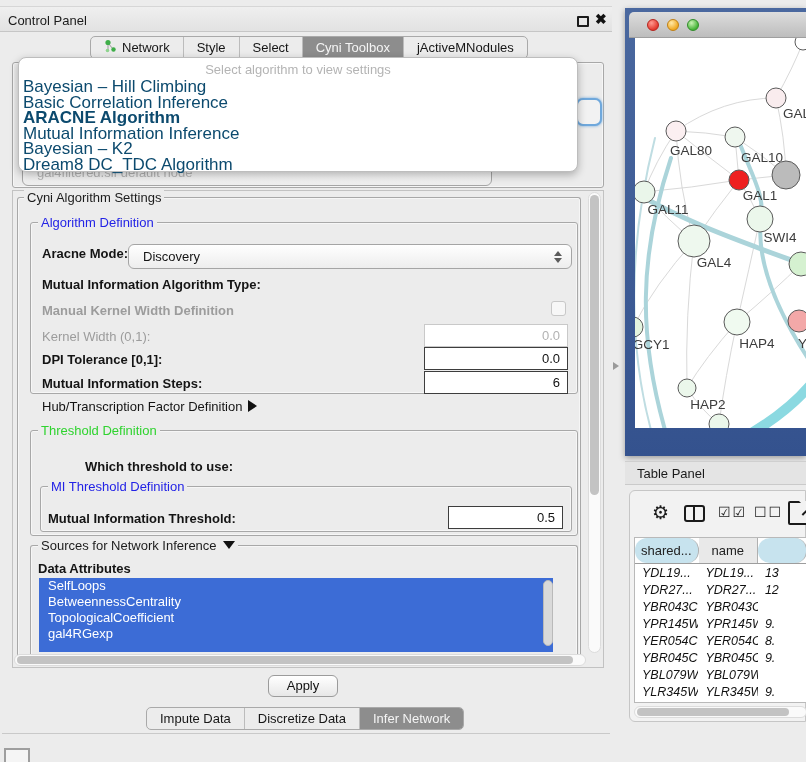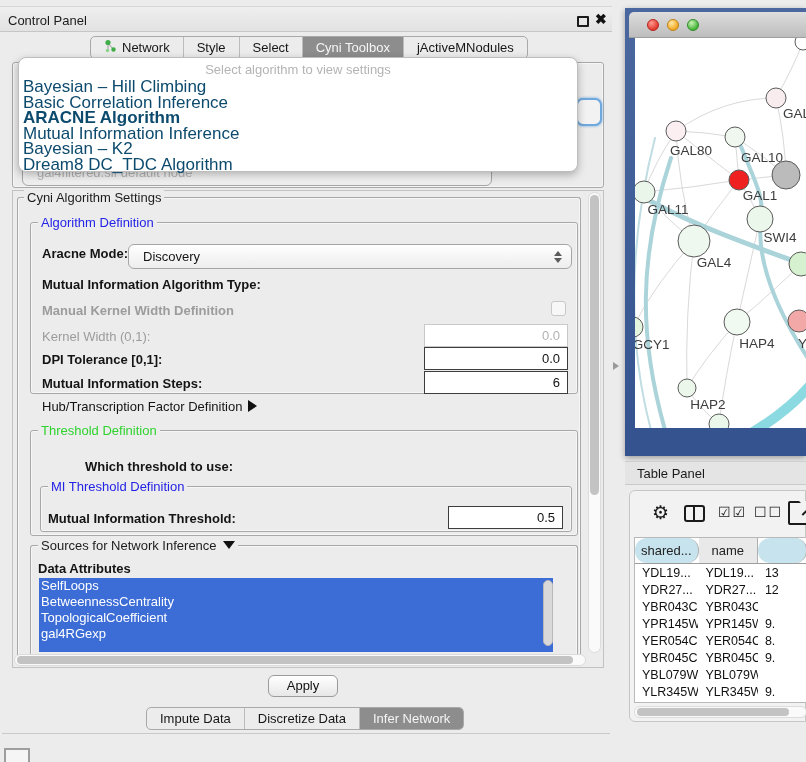--- a/index.html
+++ b/index.html
@@ -48,21 +48,21 @@
   .field { position:absolute; height:23px; background:#ffffff; font-size:13px; color:#111;
     text-align:right; padding:3px 7px 0 0; border:1px solid #3d3d3d; }
   .field.dis { border:1px solid #c9c9c9; color:#b2b2b2; }
   .checkbox { position:absolute; width:15px; height:15px; border:1px solid #c8c8c8; border-radius:3px; background:#f7f7f7; }
 
   .tri-right { display:inline-block; width:0; height:0; border-top:6px solid transparent; border-bottom:6px solid transparent; border-left:9px solid #111; vertical-align:-1px; margin-left:6px; }
   .tri-down { display:inline-block; width:0; height:0; border-left:6px solid transparent; border-right:6px solid transparent; border-top:8px solid #111; vertical-align:1px; margin-left:6px; }
 
   
   .attr-list { position:absolute; left:39px; top:578px; width:514px; height:74px; background:#3c6cd6; overflow:hidden; }
-  .attr-item { height:16px; line-height:16px; color:#ffffff; font-size:13px; padding-left:2px; background:#3c6cd6; }
+  .attr-item { height:16px; line-height:16px; color:#ffffff; font-size:13px; padding-left:9px; background:#3c6cd6; }
   .attr-scroll { position:absolute; left:543px; top:580px; width:10px; height:66px; background:#d9d9d9; border:1px solid #b9b9b9; border-radius:5px; }
 
   
   .sb-v { position:absolute; background:#fafafa; border:1px solid #dcdcdc; border-radius:7px; }
   .sb-v .thumb { position:absolute; left:1px; right:1px; background:#c3c3c3; border-radius:6px; }
   .sb-h { position:absolute; background:#fafafa; border:1px solid #dcdcdc; border-radius:7px; }
   .sb-h .thumb { position:absolute; top:1px; bottom:1px; background:#c3c3c3; border-radius:6px; }
 
   .apply-btn { position:absolute; left:268px; top:675px; width:70px; height:22px; background:linear-gradient(#ffffff,#e7e7e7);
     border:1px solid #9b9b9b; border-radius:6px; font-size:13px; color:#111; text-align:center; line-height:20px; }
@@ -92,21 +92,21 @@
   .docicon { position:absolute; left:158px; top:2px; width:20px; height:24px; border:2px solid #1a1a1a; border-radius:2px; background:#f2f2f2; }
   .docicon:before { content:""; position:absolute; right:-2px; top:-2px; border-top:9px solid #f2f2f2; border-left:9px solid transparent; }
   .docicon:after { content:""; position:absolute; right:-2px; top:5px; width:9px; height:2px; background:#1a1a1a; transform:rotate(-45deg); transform-origin:right top; }
 
   .tbl { position:absolute; left:4px; top:46px; width:173px; height:166px; background:#ffffff; border:1px solid #b9b9b9; border-right:none; overflow:hidden; }
   .tbl-header { display:flex; height:26px; border-bottom:1px solid #9d9d9d; }
   .th { font-size:13px; color:#222; text-align:center; line-height:25px; border-right:1px solid #b0b0b0; background:#e9e9e9; overflow:hidden; white-space:nowrap; }
   .th.hl { background:#c7e3ee;border-radius:12px; }
   .tbl-rows { position:absolute; left:0; top:27px; right:0; bottom:0; overflow:hidden; }
   .tr { display:flex; height:17px; }
-  .td { font-size:12.5px; color:#111; padding:1px 0 0 7px; white-space:nowrap; overflow:hidden; }
+  .td { font-size:12.5px; color:#111; padding:1px 0 0 7px; white-space:nowrap; overflow:hidden;font-style:italic; }
 
   svg text { font-family:"Liberation Sans", sans-serif; }
   .pane-arrow { position:absolute; left:613px; top:362px; width:0; height:0;
     border-top:4px solid transparent; border-bottom:4px solid transparent; border-left:6px solid #9a9a9a; }
   .dock-icon { position:absolute; left:4px; top:748px; width:26px; height:20px; border:2px solid #9e9e9e; background:#f5f5f5; }
   .cp-bottom-line { position:absolute; left:2px; top:733px; width:608px; height:1px; background:#c9c9c9; }
 </style>
 </head>
 <body>
 

